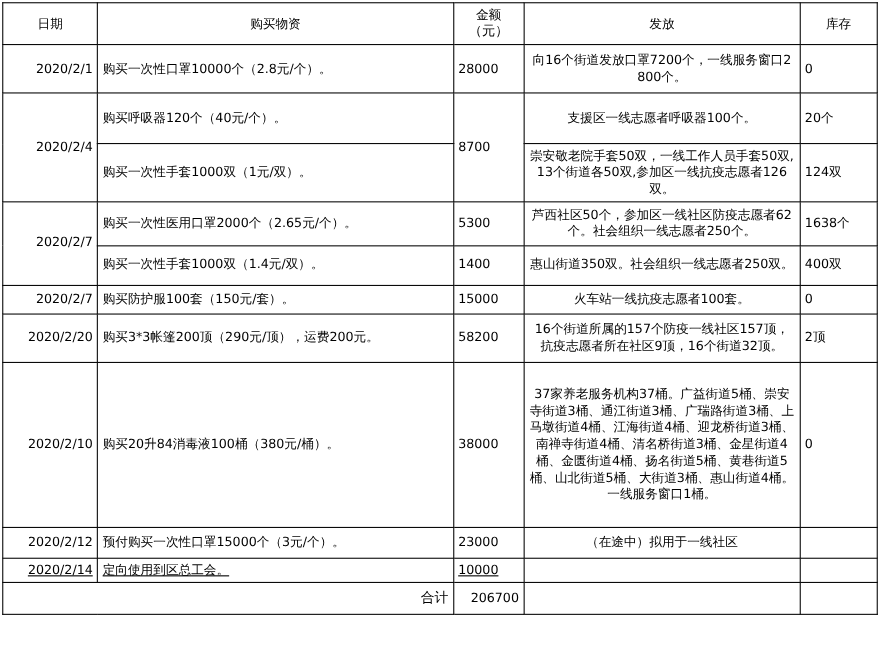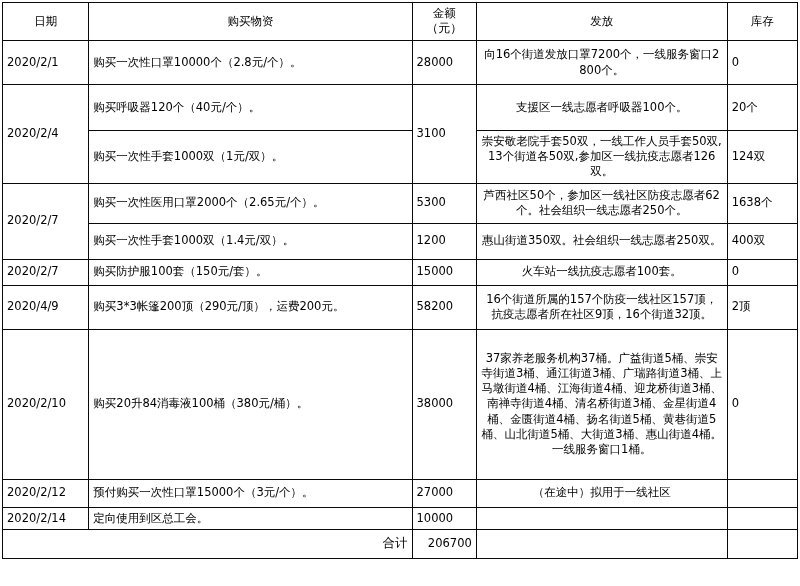--- a/index.html
+++ b/index.html
@@ -43,21 +43,21 @@
     padding: 2px 3px;
     line-height: 1.15;
   }
   .col-date    { width: 86px; }
   .col-item    { width: 322px; }
   .col-amount  { width: 64px; }
   .col-issue   { width: 250px; }
   .col-stock   { width: 70px; }
 
   td.date-cell {
-    text-align: left;
+    text-align: right;
     font-size: 11.5px;
     white-space: nowrap;
   }
   td.item-cell {
     text-align: left;
     padding-left: 6px;
     margin-left: 16px;
   }
   td.amount-cell {
     text-align: left;
@@ -117,79 +117,79 @@
         <td class="date-cell">2020/2/1</td>
         <td class="item-cell">购买一次性口罩10000个（2.8元/个）。</td>
         <td class="amount-cell">28000</td>
         <td class="issue-cell">向16个街道发放口罩7200个，一线服务窗口2800个。</td>
         <td class="stock-cell">0</td>
       </tr>
 
       <tr style="height:46px;">
         <td class="date-cell" rowspan="2">2020/2/4</td>
         <td class="item-cell">购买呼吸器120个（40元/个）。</td>
-        <td class="amount-cell" rowspan="2">3100</td>
+        <td class="amount-cell" rowspan="2">8700</td>
         <td class="issue-cell">支援区一线志愿者呼吸器100个。</td>
         <td class="stock-cell">20个</td>
       </tr>
 
       <tr style="height:52px;">
         <td class="item-cell">购买一次性手套1000双（1元/双）。</td>
         <td class="issue-cell">崇安敬老院手套50双，一线工作人员手套50双,13个街道各50双,参加区一线抗疫志愿者126双。</td>
         <td class="stock-cell">124双</td>
       </tr>
 
       <tr style="height:40px;">
         <td class="date-cell" rowspan="2">2020/2/7</td>
         <td class="item-cell">购买一次性医用口罩2000个（2.65元/个）。</td>
         <td class="amount-cell">5300</td>
         <td class="issue-cell">芦西社区50个，参加区一线社区防疫志愿者62个。社会组织一线志愿者250个。</td>
         <td class="stock-cell">1638个</td>
       </tr>
 
       <tr style="height:36px;">
         <td class="item-cell">购买一次性手套1000双（1.4元/双）。</td>
-        <td class="amount-cell">1200</td>
+        <td class="amount-cell">1400</td>
         <td class="issue-cell">惠山街道350双。社会组织一线志愿者250双。</td>
         <td class="stock-cell">400双</td>
       </tr>
 
       <tr style="height:26px;">
         <td class="date-cell">2020/2/7</td>
         <td class="item-cell">购买防护服100套（150元/套）。</td>
         <td class="amount-cell">15000</td>
         <td class="issue-cell">火车站一线抗疫志愿者100套。</td>
         <td class="stock-cell">0</td>
       </tr>
 
       <tr style="height:44px;">
-        <td class="date-cell">2020/4/9</td>
+        <td class="date-cell">2020/2/20</td>
         <td class="item-cell">购买3*3帐篷200顶（290元/顶），运费200元。</td>
         <td class="amount-cell">58200</td>
         <td class="issue-cell">16个街道所属的157个防疫一线社区157顶，抗疫志愿者所在社区9顶，16个街道32顶。</td>
         <td class="stock-cell">2顶</td>
       </tr>
 
       <tr style="height:150px;">
         <td class="date-cell">2020/2/10</td>
         <td class="item-cell">购买20升84消毒液100桶（380元/桶）。</td>
         <td class="amount-cell">38000</td>
         <td class="issue-cell">37家养老服务机构37桶。广益街道5桶、崇安寺街道3桶、通江街道3桶、广瑞路街道3桶、上马墩街道4桶、江海街道4桶、迎龙桥街道3桶、南禅寺街道4桶、清名桥街道3桶、金星街道4桶、金匮街道4桶、扬名街道5桶、黄巷街道5桶、山北街道5桶、大街道3桶、惠山街道4桶。一线服务窗口1桶。</td>
         <td class="stock-cell">0</td>
       </tr>
 
       <tr style="height:28px;">
         <td class="date-cell">2020/2/12</td>
         <td class="item-cell">预付购买一次性口罩15000个（3元/个）。</td>
-        <td class="amount-cell">27000</td>
+        <td class="amount-cell">23000</td>
         <td class="issue-cell">（在途中）拟用于一线社区</td>
         <td class="stock-cell"></td>
       </tr>
 
-      <tr style="height:22px;">
+      <tr style="height:22px;text-decoration:underline;">
         <td class="date-cell">2020/2/14</td>
         <td class="item-cell">定向使用到区总工会。</td>
         <td class="amount-cell">10000</td>
         <td class="issue-cell"></td>
         <td class="stock-cell"></td>
       </tr>
 
       <tr class="total-row">
         <td class="total-label" colspan="2">合计</td>
         <td class="amount-cell">206700</td>

